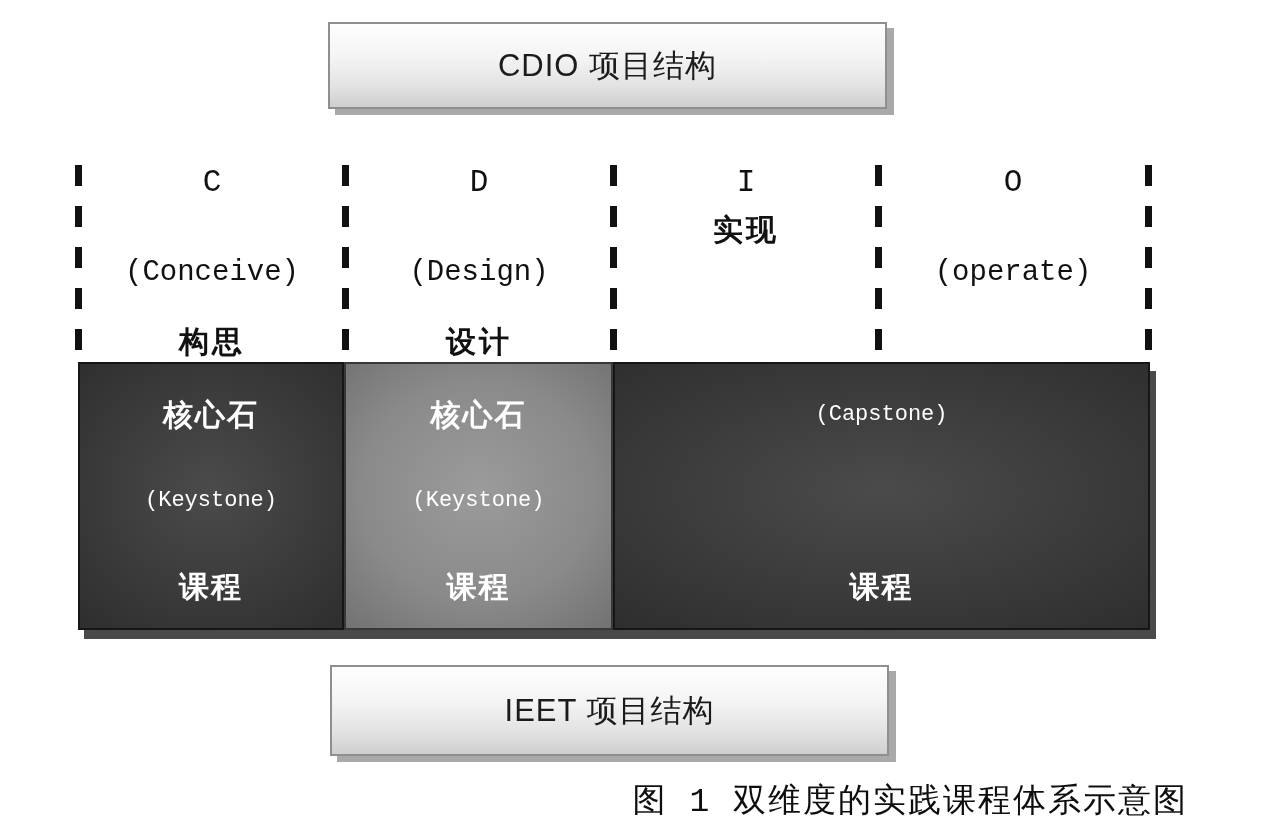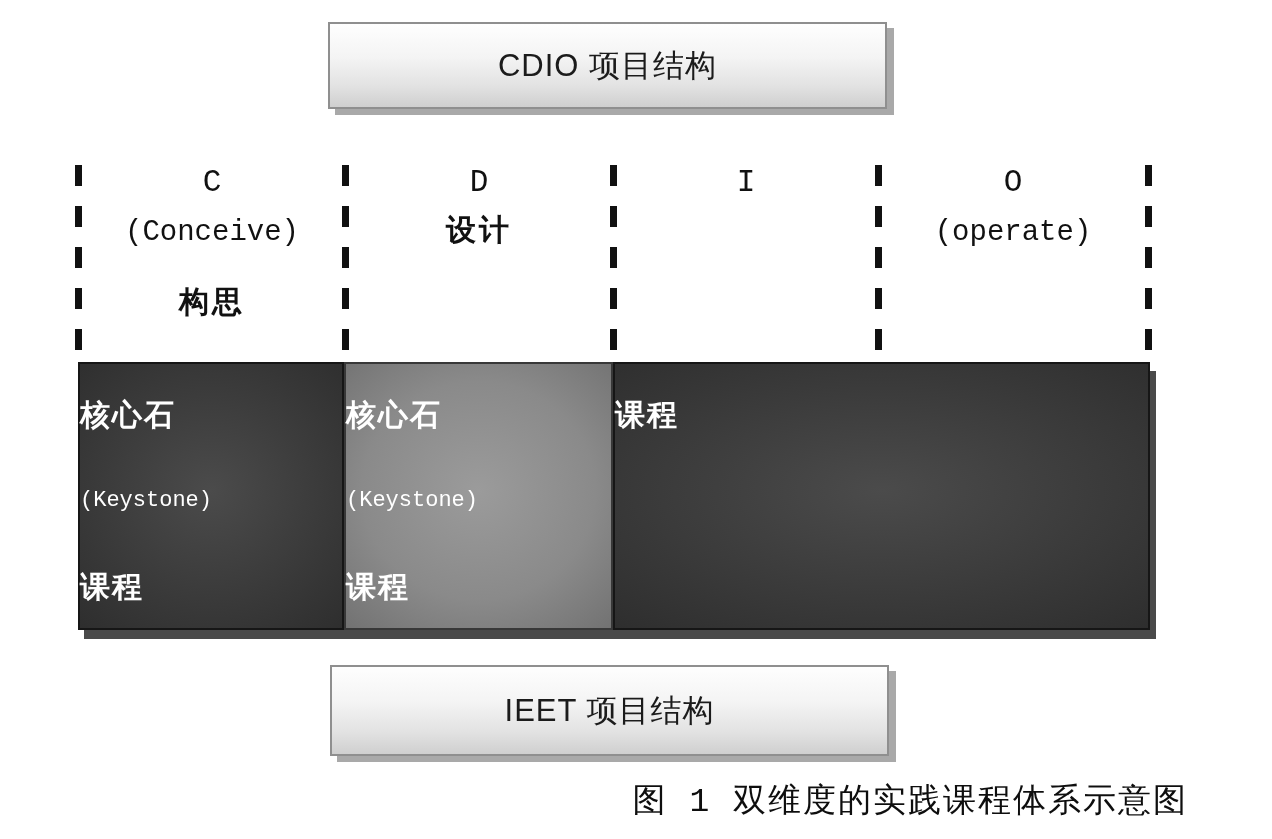--- a/index.html
+++ b/index.html
@@ -64,39 +64,40 @@
     font-family: "Liberation Mono", monospace;
     font-size: 31px;
     height: 46px;
     line-height: 40px;
   }
   .col .en {
     font-family: "Liberation Mono", monospace;
     font-size: 29px;
     height: 72px;
     line-height: 48px;
+    margin-top: 40px;
   }
   .col .cn {
     font-size: 30px;
     font-weight: bold;
     line-height: 42px;
     letter-spacing: 3px;
   }
 
   
   .block {
     position: absolute;
     top: 362px;
     height: 268px;
     box-sizing: border-box;
     display: flex;
     flex-direction: column;
     justify-content: space-between;
     padding: 32px 0 22px 0;
-    text-align: left;
+    text-align: center;
     color: #ffffff;
     box-shadow: 6px 9px 0 #4a4a4a;
   }
   .block--dark {
     background: radial-gradient(ellipse 80% 75% at 50% 48%, #4b4b4b 0%, #3a3a3a 55%, #2c2c2c 100%);
     border: 2px solid #161616;
   }
   .block--light {
     background: radial-gradient(ellipse 80% 75% at 50% 48%, #9b9b9b 0%, #8a8a8a 55%, #6e6e6e 100%);
     border: 2px solid #383838;
@@ -144,41 +145,44 @@
   <div class="dash-line dash-4"></div>
   <div class="dash-line dash-5"></div>
 
   <div class="col col-1">
     <div class="letter">C</div>
     <div class="en">(Conceive)</div>
     <div class="cn">构思</div>
   </div>
   <div class="col col-2">
     <div class="letter">D</div>
+    <div class="en">(Design)</div>
     <div class="cn">设计</div>
   </div>
   <div class="col col-3">
     <div class="letter">I</div>
+    <div class="cn">实现</div>
   </div>
   <div class="col col-4">
     <div class="letter">O</div>
     <div class="en">(operate)</div>
   </div>
 
   <div class="block block--dark block-1">
     <div class="cn">核心石</div>
     <div class="en">(Keystone)</div>
     <div class="cn">课程</div>
   </div>
   <div class="block block--light block-2">
     <div class="cn">核心石</div>
     <div class="en">(Keystone)</div>
     <div class="cn">课程</div>
   </div>
   <div class="block block--dark block-3">
+    <div class="en">(Capstone)</div>
     <div class="cn">课程</div>
   </div>
 
   <div class="pill pill--bottom">
     <span>IEET 项目结构</span>
   </div>
 
   <div class="caption">图 1 双维度的实践课程体系示意图</div>
 
 </div>

